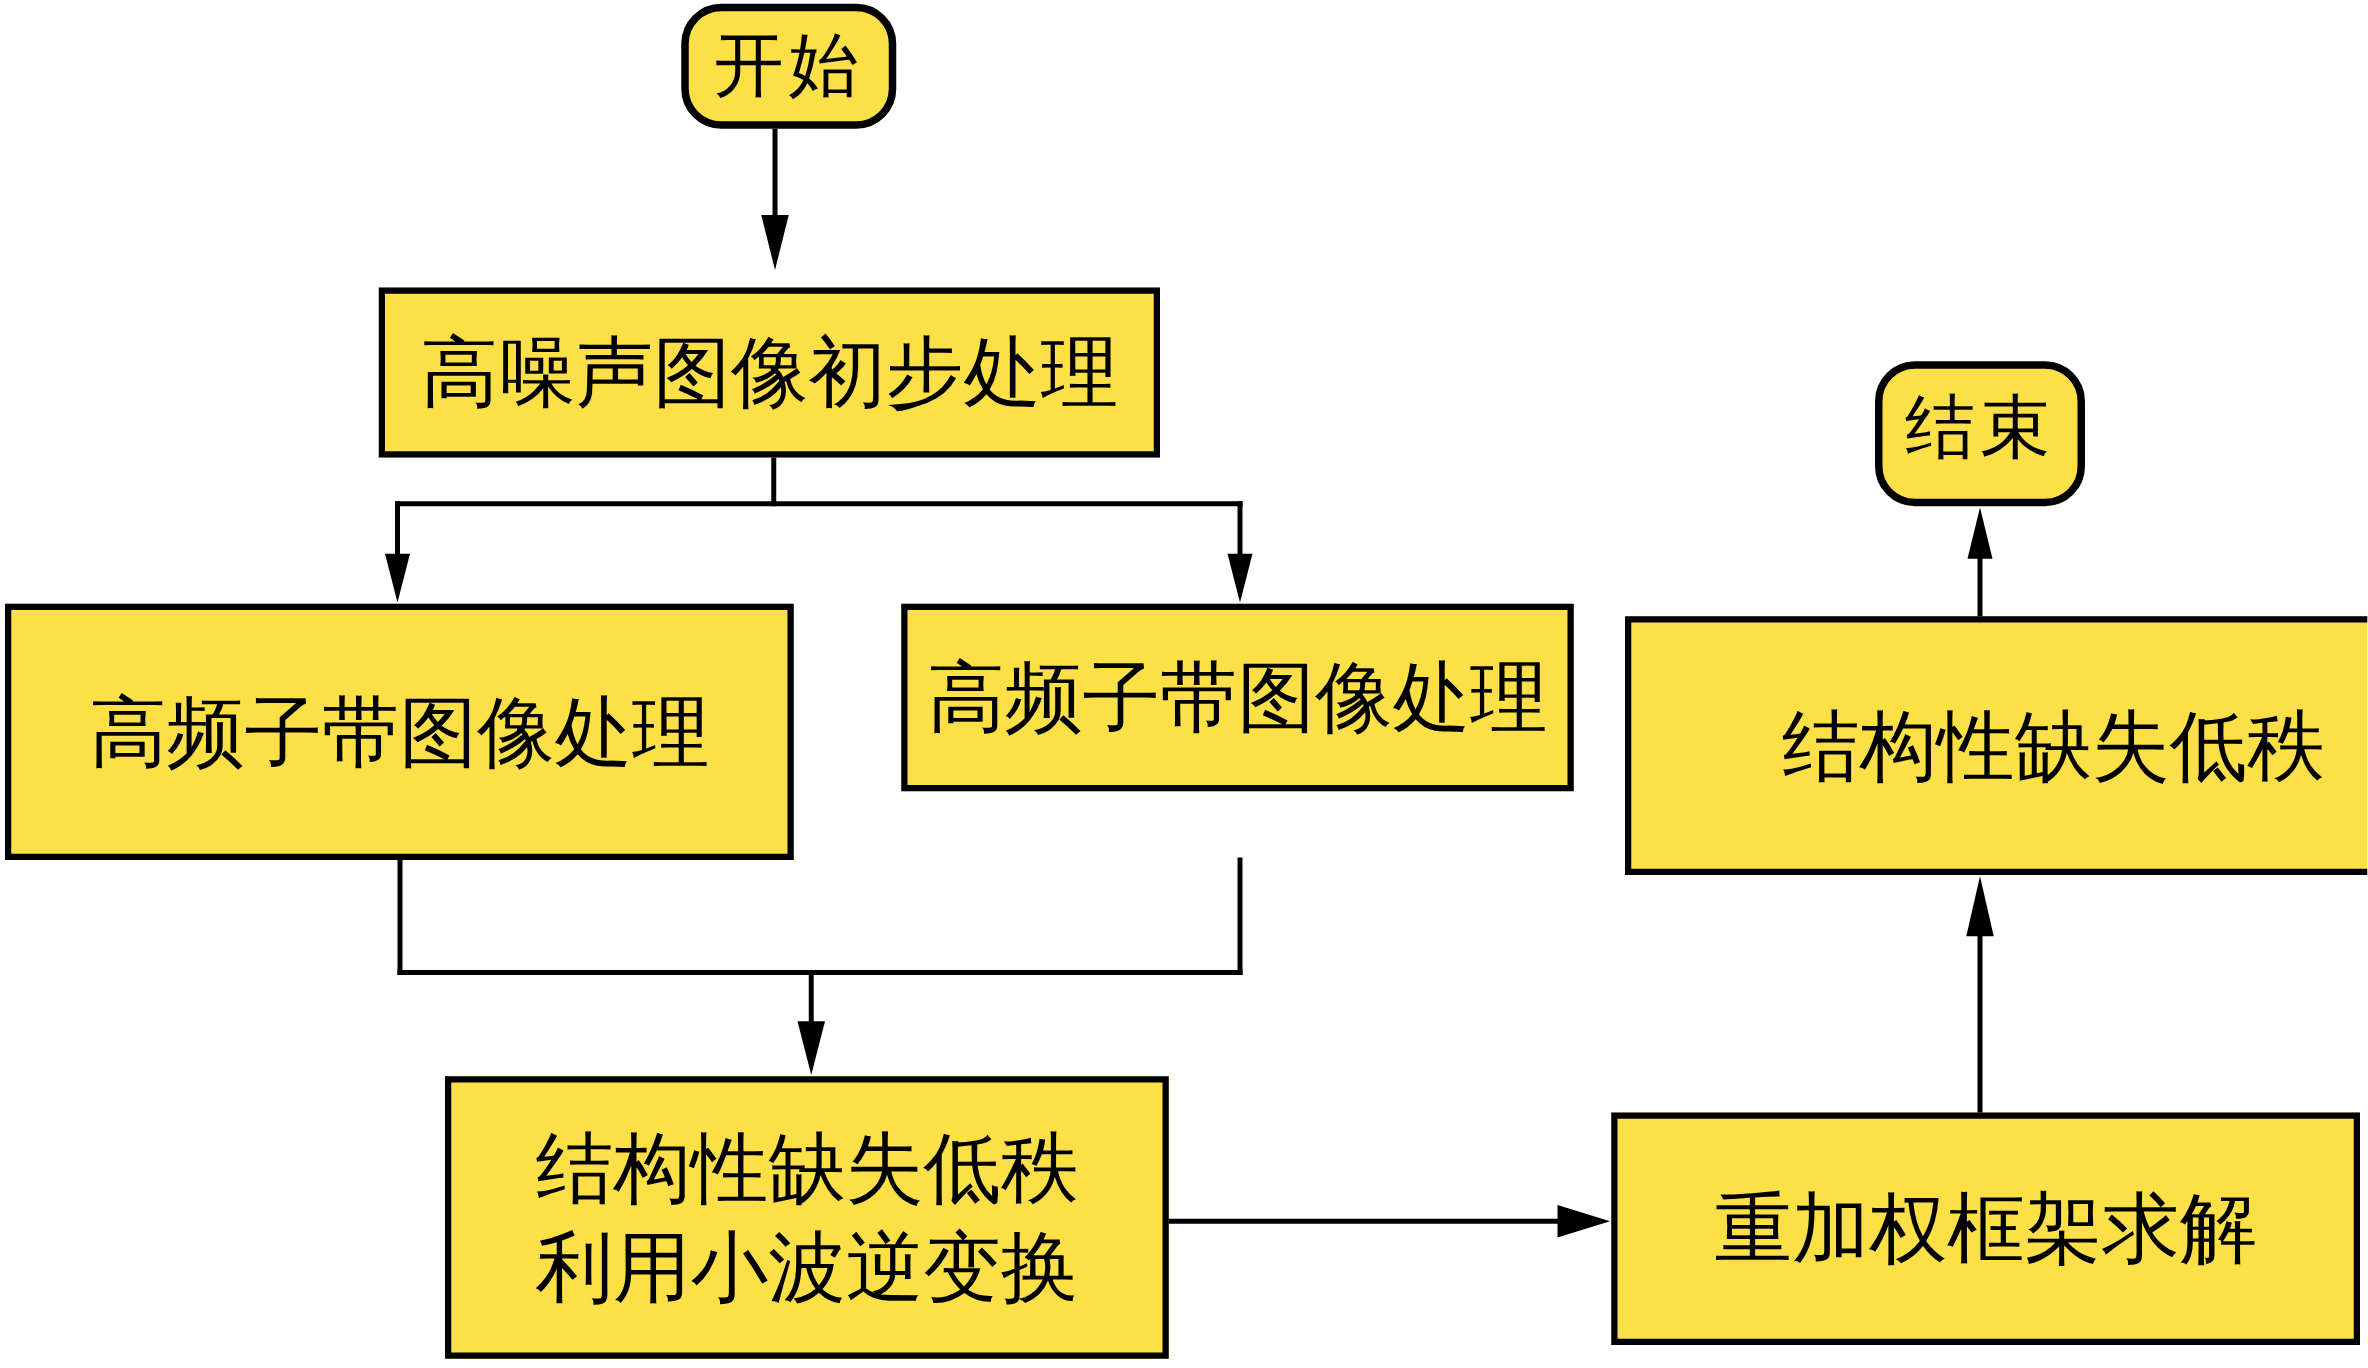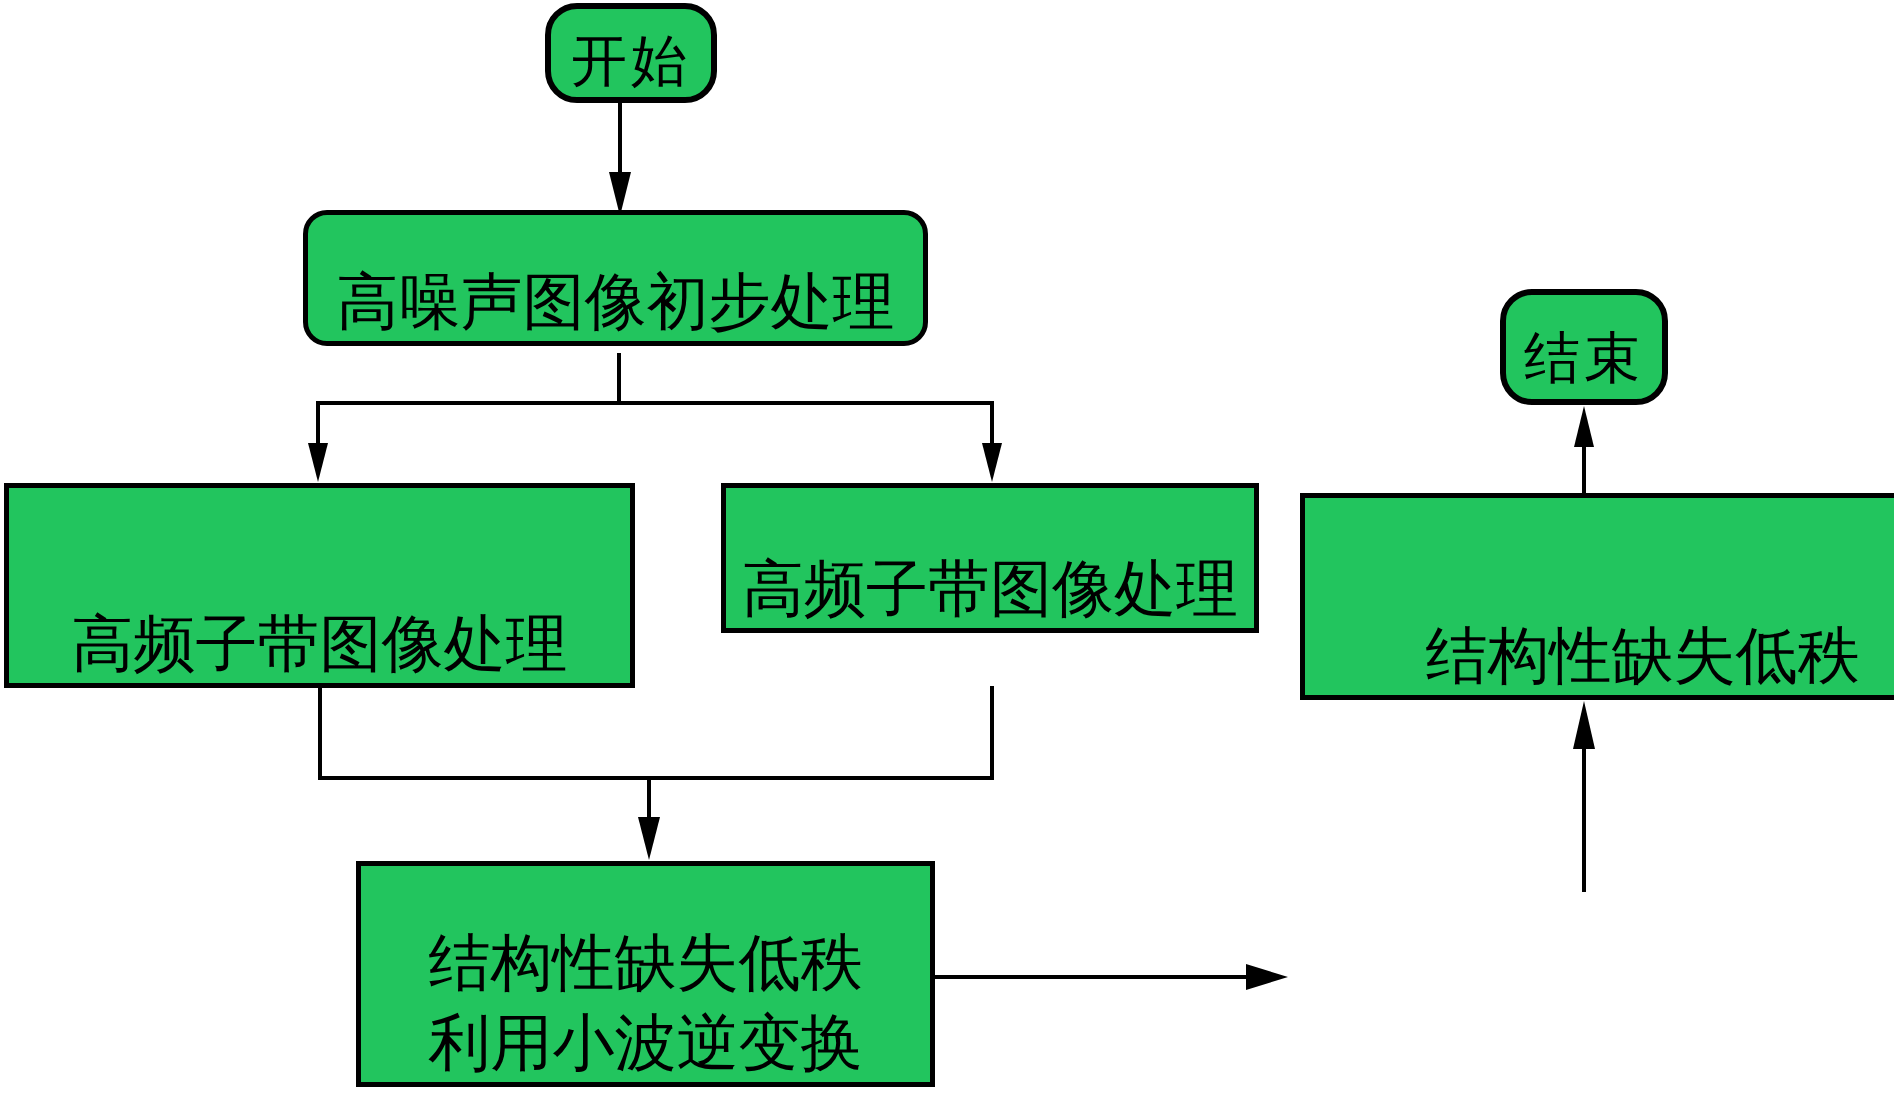--- a/index.html
+++ b/index.html
@@ -11,23 +11,23 @@
     font-family:"DejaVu Serif","Liberation Serif",serif;
     color:#000000;
   }
   svg.connectors{
     position:absolute;left:0;top:0;width:1894px;height:1094px;
   }
   svg.connectors line{stroke:#000;stroke-width:4;}
   svg.connectors polygon{fill:#000;stroke:none;}
   .node{
     position:absolute;box-sizing:border-box;
-    background:#22c55e;border:5px solid #000000;
+    background:#fde047;border:5px solid #000000;
     display:flex;flex-direction:column;
-    align-items:center;justify-content:flex-end;
+    align-items:center;justify-content:center;
     text-align:center;
     font-size:62px;line-height:1.28;
     white-space:nowrap;
   }
   .terminator{
     border-width:6px;border-radius:32px;
     font-size:56px;letter-spacing:4px;
   }
   .node .ln{display:block;}
 </style>
@@ -82,37 +82,40 @@
     <g>
       <line x1="1584" y1="495" x2="1584" y2="443"></line>
       <polygon points="1574,447 1594,447 1584,406"></polygon>
     </g>
   </svg>
 
   <div class="node terminator" style="left:545px;top:3px;width:172px;height:100px;">
     <span class="ln">开始</span>
   </div>
 
-  <div class="node" style="left:303px;top:210px;width:625px;height:136px;border-radius:24px;">
+  <div class="node" style="left:303px;top:230px;width:625px;height:136px;">
     <span class="ln">高噪声图像初步处理</span>
   </div>
 
   <div class="node" style="left:4px;top:483px;width:631px;height:205px;">
     <span class="ln">高频子带图像处理</span>
   </div>
 
   <div class="node" style="left:721px;top:483px;width:538px;height:150px;">
     <span class="ln">高频子带图像处理</span>
   </div>
 
   <div class="node" style="left:356px;top:861px;width:579px;height:226px;">
     <span class="ln">结构性缺失低秩</span>
     <span class="ln">利用小波逆变换</span>
   </div>
 
+  <div class="node" style="left:1289px;top:890px;width:599px;height:186px;">
+    <span class="ln">重加权框架求解</span>
+  </div>
 
   <div class="node" style="left:1300px;top:493px;width:685px;height:207px;">
     <span class="ln">结构性缺失低秩</span>
   </div>
 
   <div class="node terminator" style="left:1500px;top:289px;width:168px;height:116px;font-family:Liberation Mono, monospace;">
     <span class="ln">结束</span>
   </div>
 
 </div>

